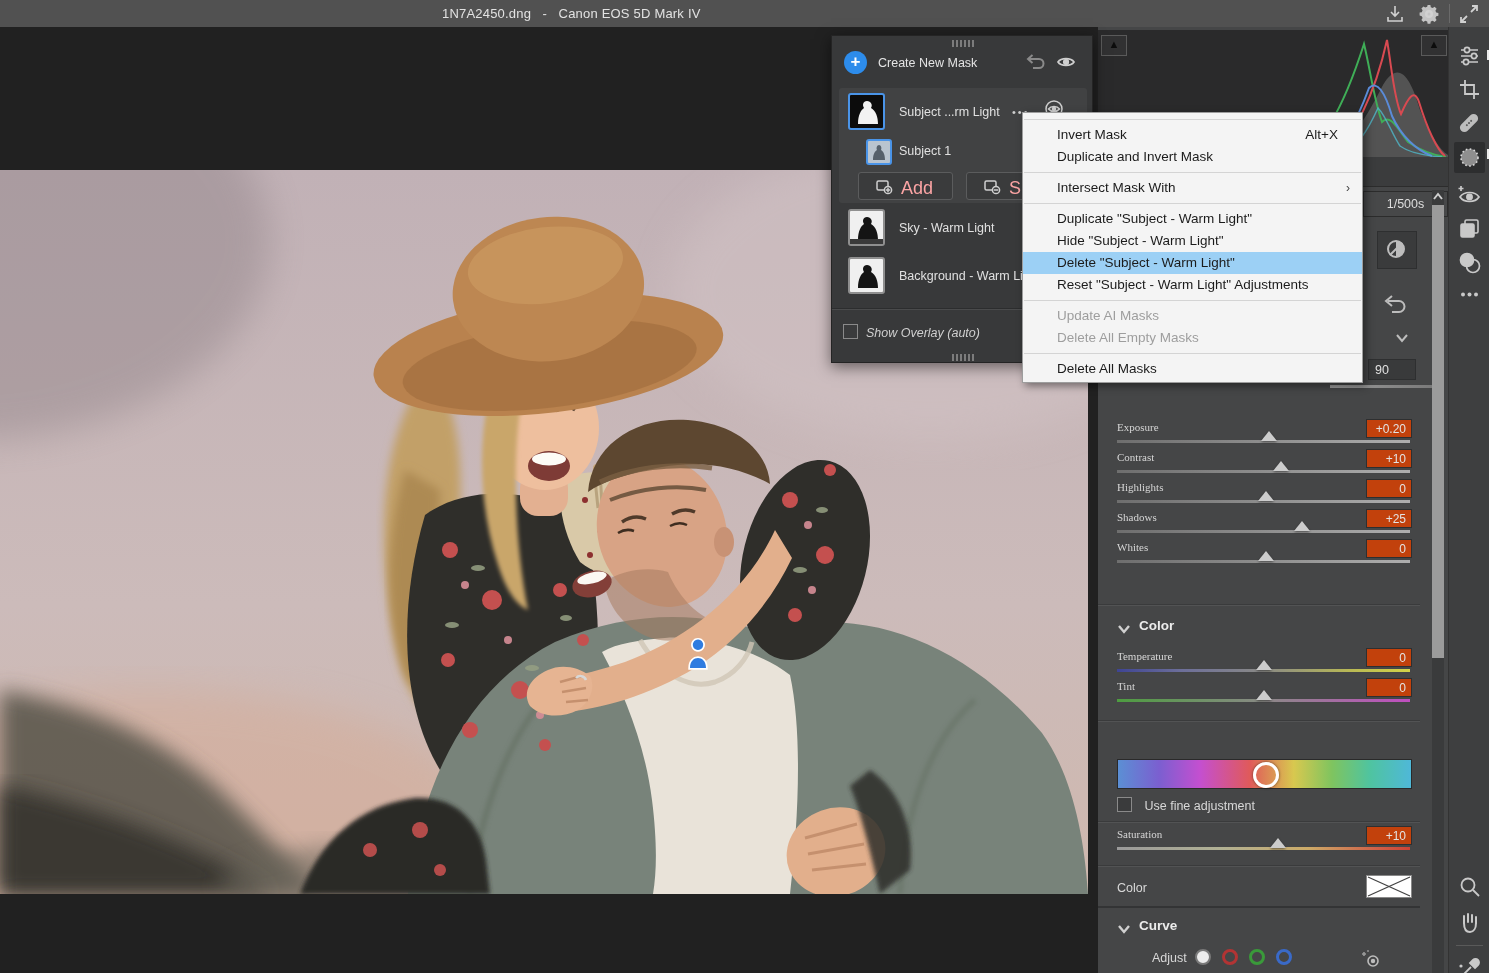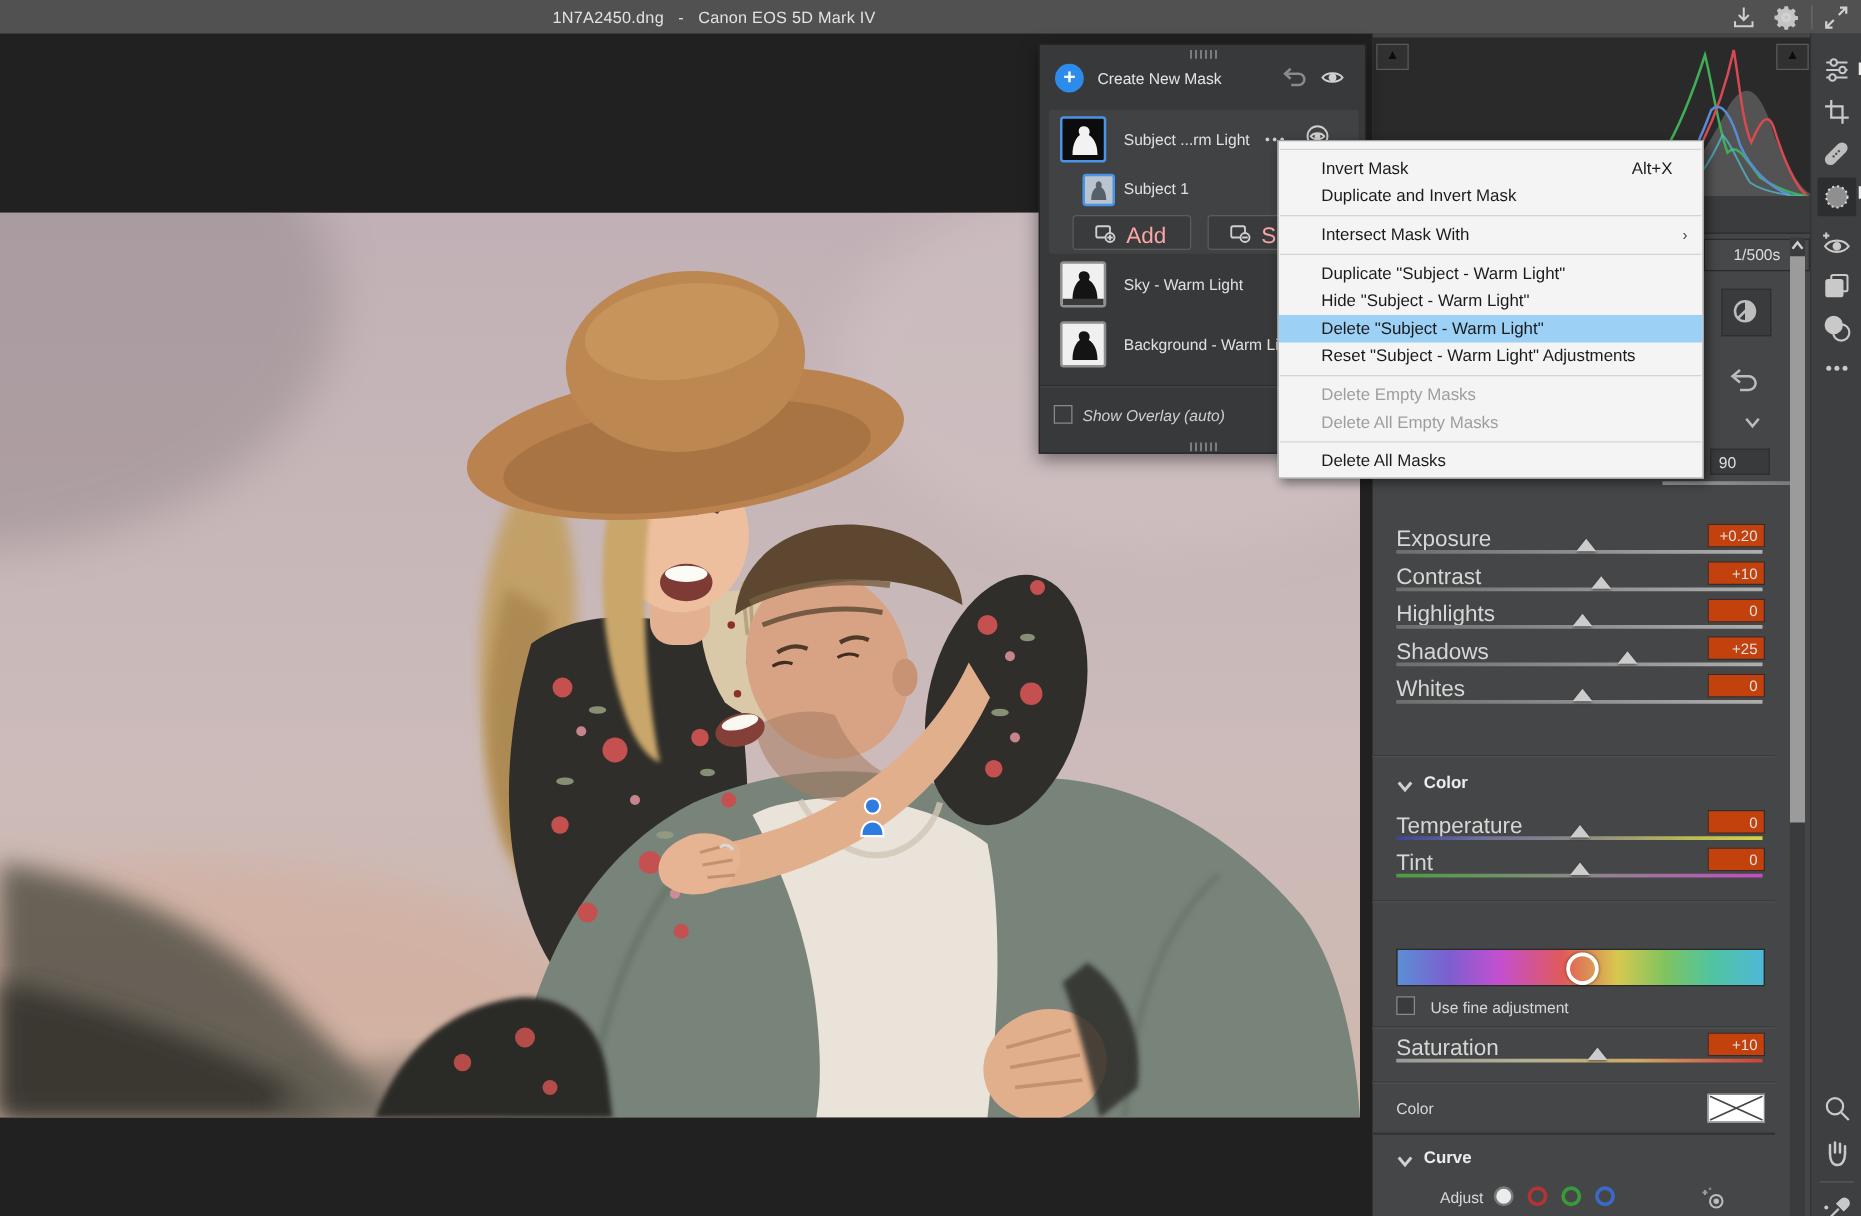--- a/index.html
+++ b/index.html
@@ -30,21 +30,21 @@
   .invert-btn{left:279px;top:44px;width:38px;height:36px;background:#3a3b3c;border:1px solid #2e2f30;}
   .small-undo{left:284px;top:108px;width:26px;height:20px;color:#bdbdbd;}
   .small-chev{left:296px;top:145px;width:16px;height:12px;color:#bdbdbd;}
   .amount-box{left:270px;top:172px;width:48px;height:21px;background:#393a3b;border:1px solid #2e2f30;
      font-size:12.5px;color:#e0e0e0;line-height:21px;padding-left:6px;box-sizing:border-box;}
   .amount-track{left:232px;top:198px;width:112px;height:3px;background:linear-gradient(90deg,#9a9a9a,#777);}
 
   
   .section{left:1098px;width:322px;}
   .srow{position:absolute;left:0;width:322px;height:30px;}
-  .slabel{position:absolute;left:19px;top:2px;font-size:18px;color:#d6d6d6;}
+  .slabel{position:absolute;left:19px;top:2px;font-size:11px;color:#d6d6d6;font-family:Liberation Serif, serif;}
   .sval{position:absolute;right:8px;top:0;width:46px;height:19px;background:#c2410c;border:1px solid #2e2f30;
      font-size:12px;color:#e3e3e3;text-align:right;line-height:19px;padding-right:5px;box-sizing:border-box;}
   .strack{position:absolute;left:19px;top:21px;width:293px;height:3px;
      background:linear-gradient(90deg,#6e6e6e,#aeaeae);}
   .sthumb{position:absolute;top:-9px;margin-left:-8px;width:0;height:0;
      border-left:8px solid transparent;border-right:8px solid transparent;border-bottom:10px solid #cccccc;
      filter:drop-shadow(0 1px 1px rgba(0,0,0,.5));}
   .track-temp{background:linear-gradient(90deg,#3e4494,#6d6f9a 22%,#8a8a86 50%,#b9b954 80%,#d3d348);}
   .track-tint{background:linear-gradient(90deg,#4d9c40,#8a8a86 50%,#c04ec0);}
   .track-sat{background:linear-gradient(90deg,#9a9a9a,#b1b194 35%,#ccab68 65%,#cf6248 88%,#cc4335);}
@@ -613,19 +613,19 @@
     <div class="mi"><span>Invert Mask</span><span class="short">Alt+X</span></div>
     <div class="mi"><span>Duplicate and Invert Mask</span></div>
     <div class="msep"></div>
     <div class="mi"><span>Intersect Mask With</span><span class="sub">›</span></div>
     <div class="msep"></div>
     <div class="mi"><span>Duplicate "Subject - Warm Light"</span></div>
     <div class="mi"><span>Hide "Subject - Warm Light"</span></div>
     <div class="mi hl"><span>Delete "Subject - Warm Light"</span></div>
     <div class="mi"><span>Reset "Subject - Warm Light" Adjustments</span></div>
     <div class="msep"></div>
-    <div class="mi dis"><span>Delete Empty Masks</span></div>
+    <div class="mi dis"><span>Update AI Masks</span></div>
     <div class="mi dis"><span>Delete All Empty Masks</span></div>
     <div class="msep"></div>
     <div class="mi"><span>Delete All Masks</span></div>
   </div>
 
 </div>
 
 </body></html>

